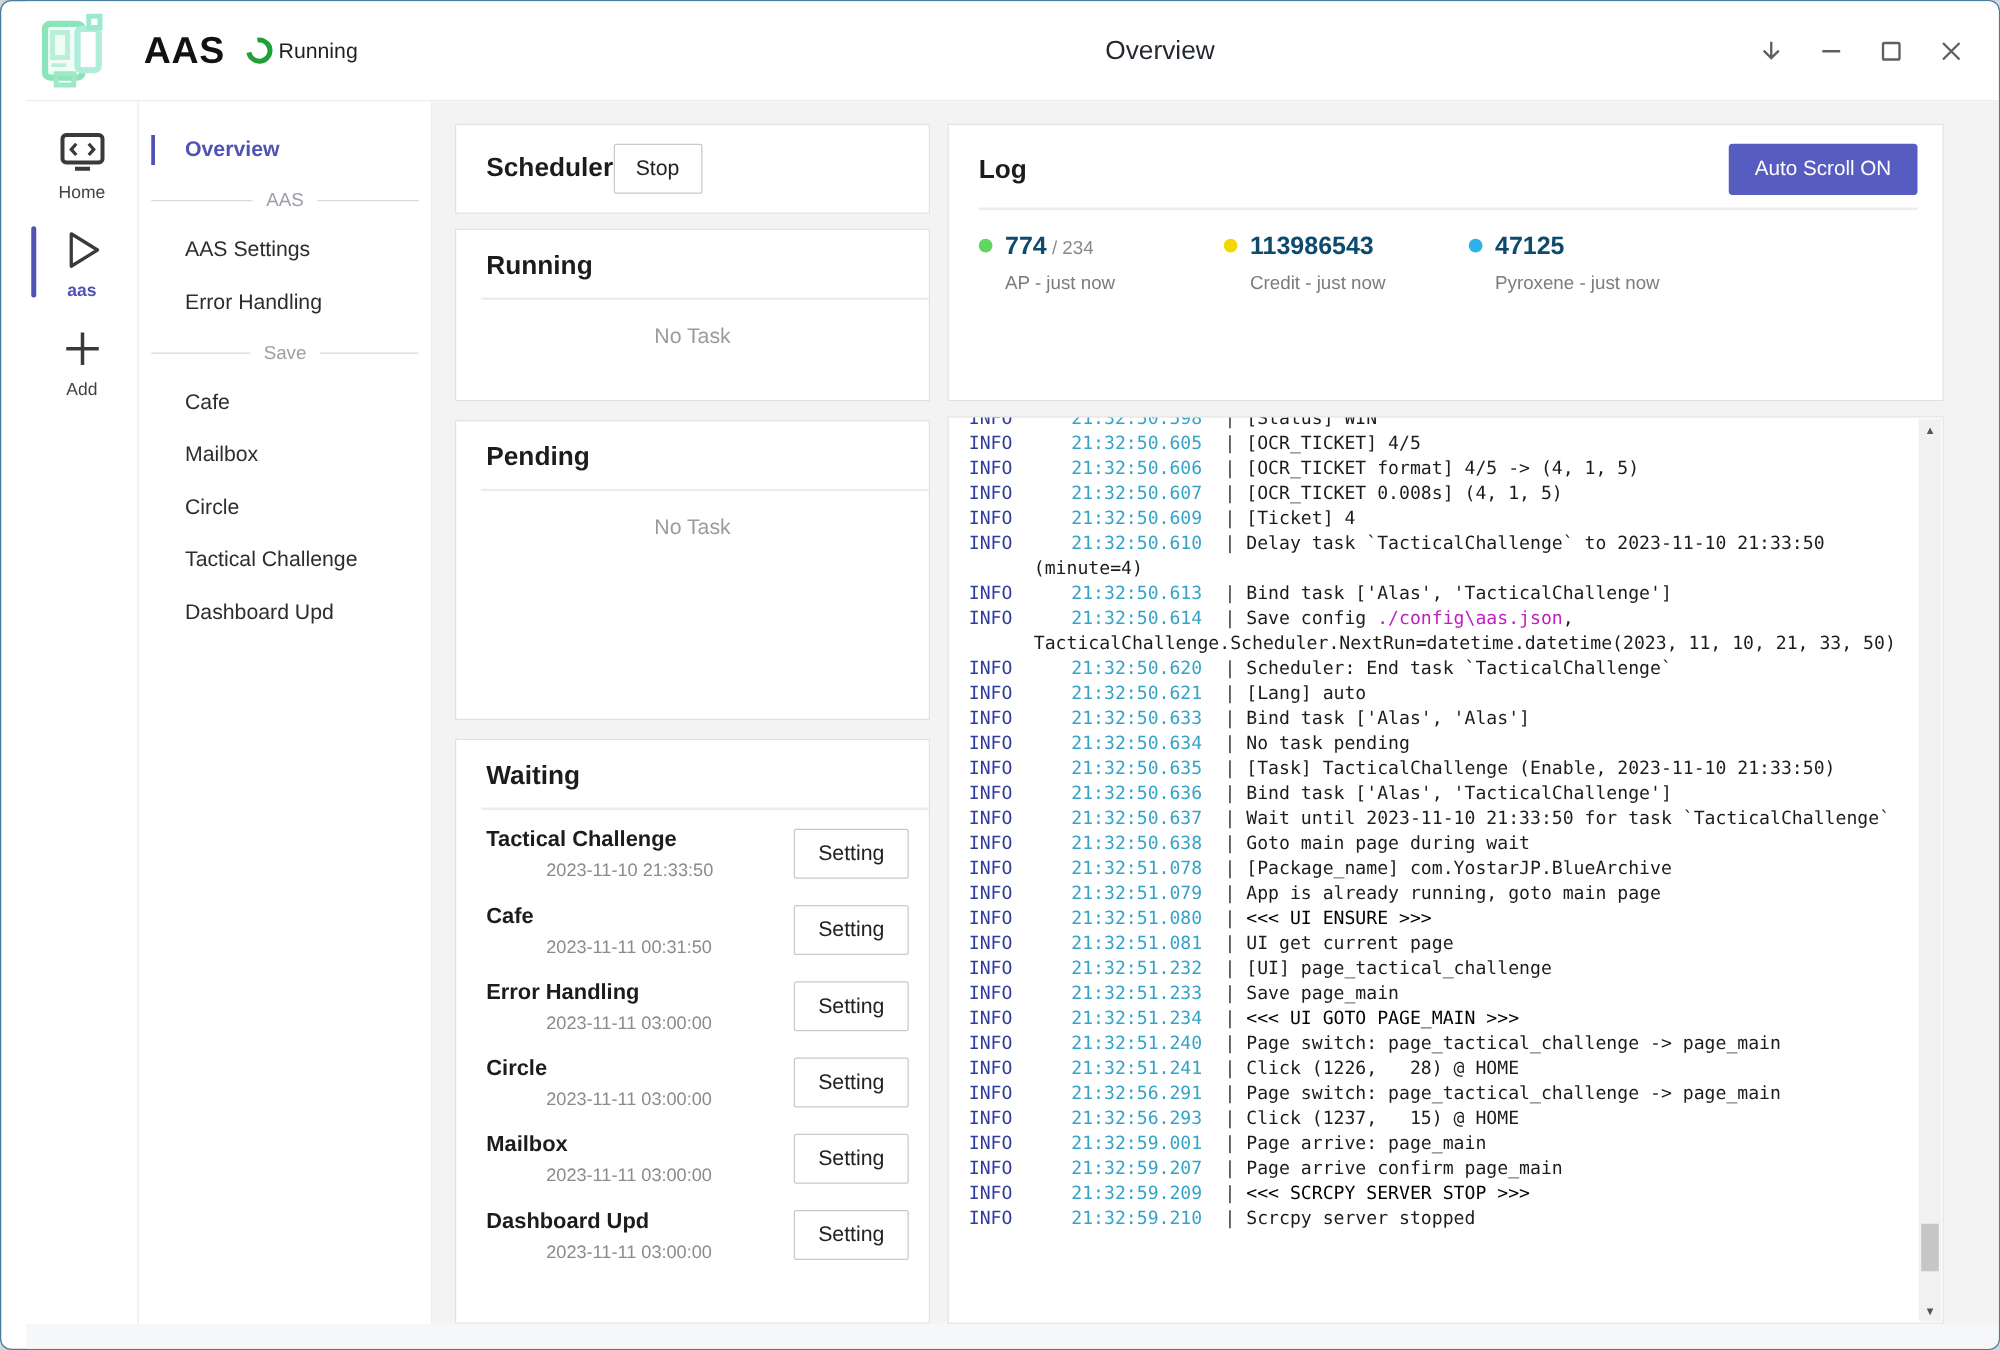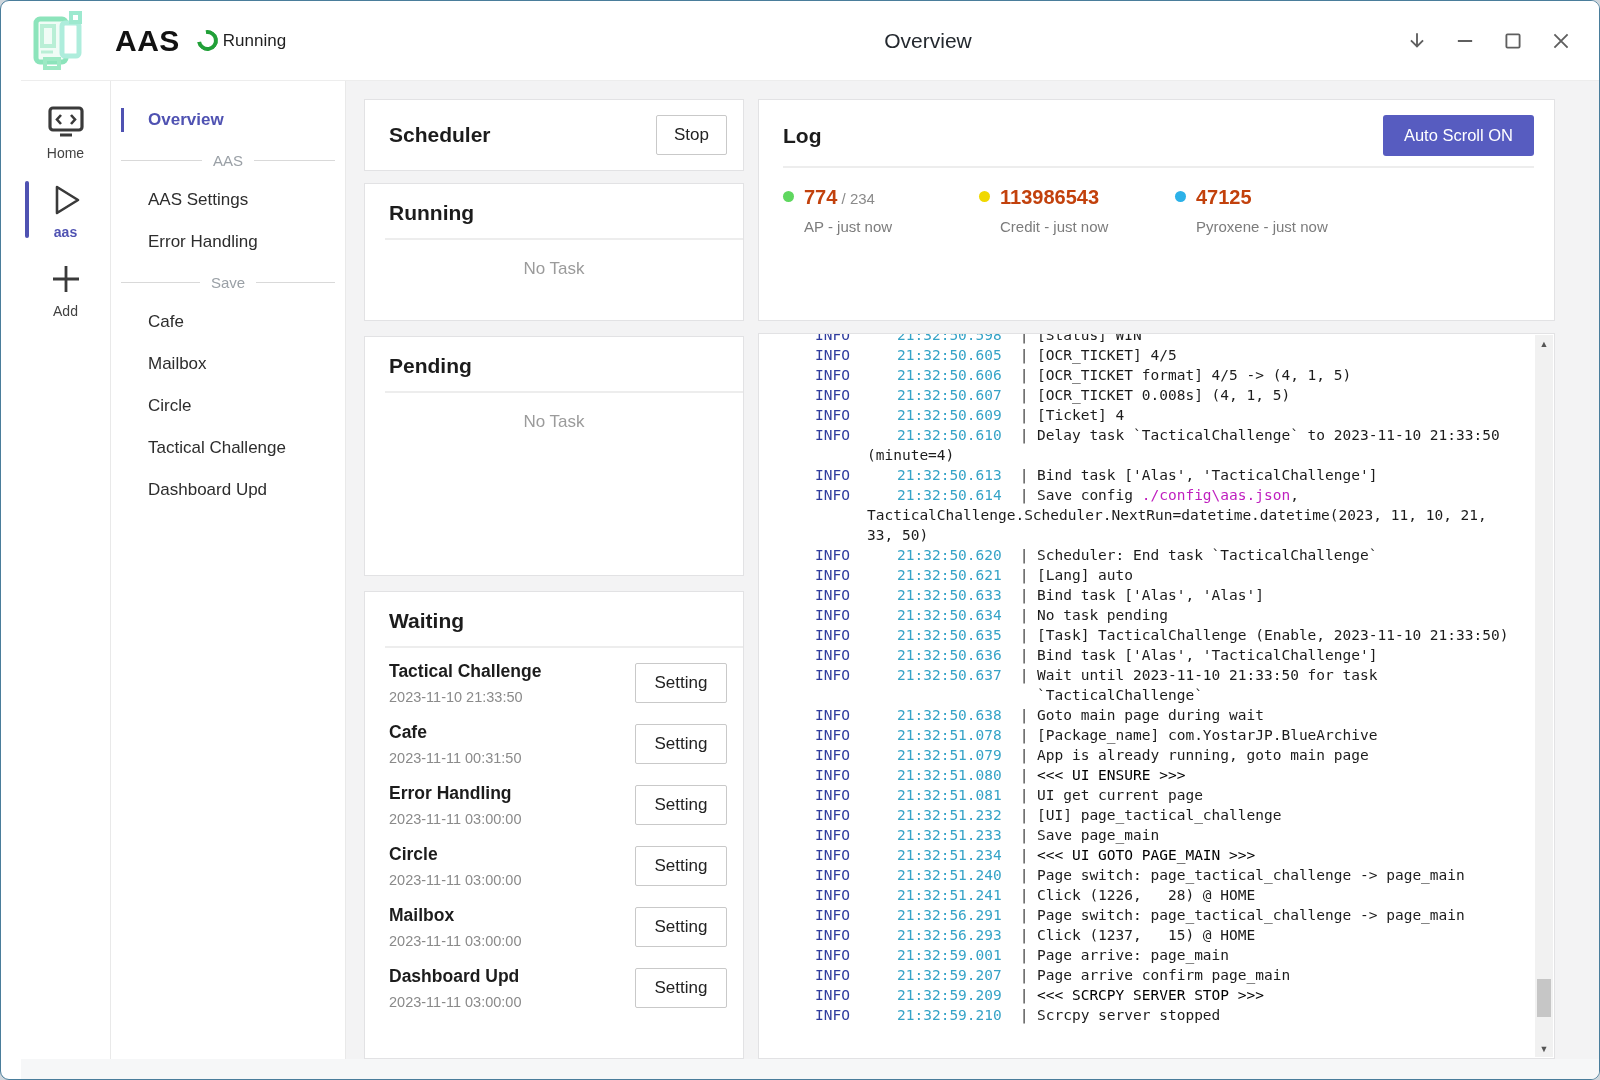--- a/index.html
+++ b/index.html
@@ -56,53 +56,53 @@
   .card { background:#fff; border:1px solid #e2e2e4; }
   .card-title { font-size:21px; font-weight:700; color:#1c1c1c; }
   .hr2 { height:2px; background:#ededed; }
   .btn-outline { background:#fff; border:1px solid #c9c9c9; border-radius:2px;
                  font-size:17px; color:#222; padding:9px 17px; cursor:pointer;
                  font-family:"Liberation Sans", sans-serif; }
 
   
   .col-mid { width:380px; flex:none; display:flex; flex-direction:column; }
   .card-scheduler { height:72px; margin-bottom:12px; display:flex; align-items:center;
-                    justify-content:space-between; padding:0 16px 0 24px; }
+                    padding:0 16px 0 24px; }
   .card-running { height:138px; margin-bottom:15px; padding-top:17px; }
   .card-pending { height:240px; margin-bottom:15px; padding-top:17px; }
   .card-running .card-title, .card-pending .card-title, .card-waiting .card-title
       { padding:0 24px; display:block; }
   .card-running .hr2, .card-pending .hr2, .card-waiting .hr2 { margin:13px 0 0 20px; }
   .no-task { text-align:center; font-size:17px; color:#9b9b9b; margin-top:19px; }
   .card-waiting { flex:1; padding-top:17px; overflow:hidden; }
   .task-list { padding:4px 16px 0 24px; }
   .task-row { display:flex; align-items:center; justify-content:space-between; height:61px; }
   .task-name { font-size:17.5px; font-weight:700; color:#1c1c1c; }
-  .task-date { font-size:14.5px; color:#8a8a8a; margin-top:7px; }
+  .task-date { font-size:14.5px; color:#8a8a8a; margin-top:7px;margin-left:48px; }
   .task-row .btn-outline { width:92px; padding:9px 0; text-align:center; }
 
   
   .col-right { flex:1; display:flex; flex-direction:column; }
   .card-log { height:222px; margin-bottom:12px; padding:15px 20px 0 24px; flex:none; }
   .log-head { display:flex; align-items:center; justify-content:space-between; }
   .btn-accent { background:var(--accent); color:#fff; border:none; border-radius:3px;
                 font-size:16.5px; padding:11px 21px; cursor:pointer;
                 font-family:"Liberation Sans", sans-serif; }
   .card-log .hr2 { margin-top:10px; }
   .stat-row { display:flex; margin-top:18px; }
   .stat { width:196px; display:flex; }
   .dot { width:11px; height:11px; border-radius:50%; margin:5px 10px 0 0; flex:none; }
-  .stat-value { font-size:20px; font-weight:700; color:#c2410c; }
+  .stat-value { font-size:20px; font-weight:700; color:#0c4a6e; }
   .stat-total { font-size:15px; font-weight:400; color:#8a8a8a; }
   .stat-label { font-size:15px; color:#7c7c7c; margin-top:9px;text-align:center; }
 
   .logview { flex:1; background:#fff; border:1px solid #e2e2e4; position:relative;
              overflow:hidden; padding:0 34px 0 16px; }
   .logtext { margin-top:-9px; font-family:"DejaVu Sans Mono", monospace;
-             font-size:14.5px; line-height:20px; color:#1c1c1c;margin-left:40px; }
+             font-size:14.5px; line-height:20px; color:#1c1c1c; }
   .log-row { display:flex; }
   .lvl { width:82px; color:var(--log-level); flex:none; }
   .ltime { width:114px; color:var(--log-time); flex:none; }
   .lsep { width:26px; text-align:center; color:#3a3a3a; flex:none; }
   .lmsg { flex:1; white-space:pre-wrap; word-break:break-word; }
   .lmsg.bold { font-weight:400; color:#000; }
   .lpath { color:var(--log-path); }
   .lcont { padding-left:52px; white-space:pre-wrap; word-break:break-word; }
 
   .scrollbar { position:absolute; top:1px; right:1px; bottom:1px; width:18px;

